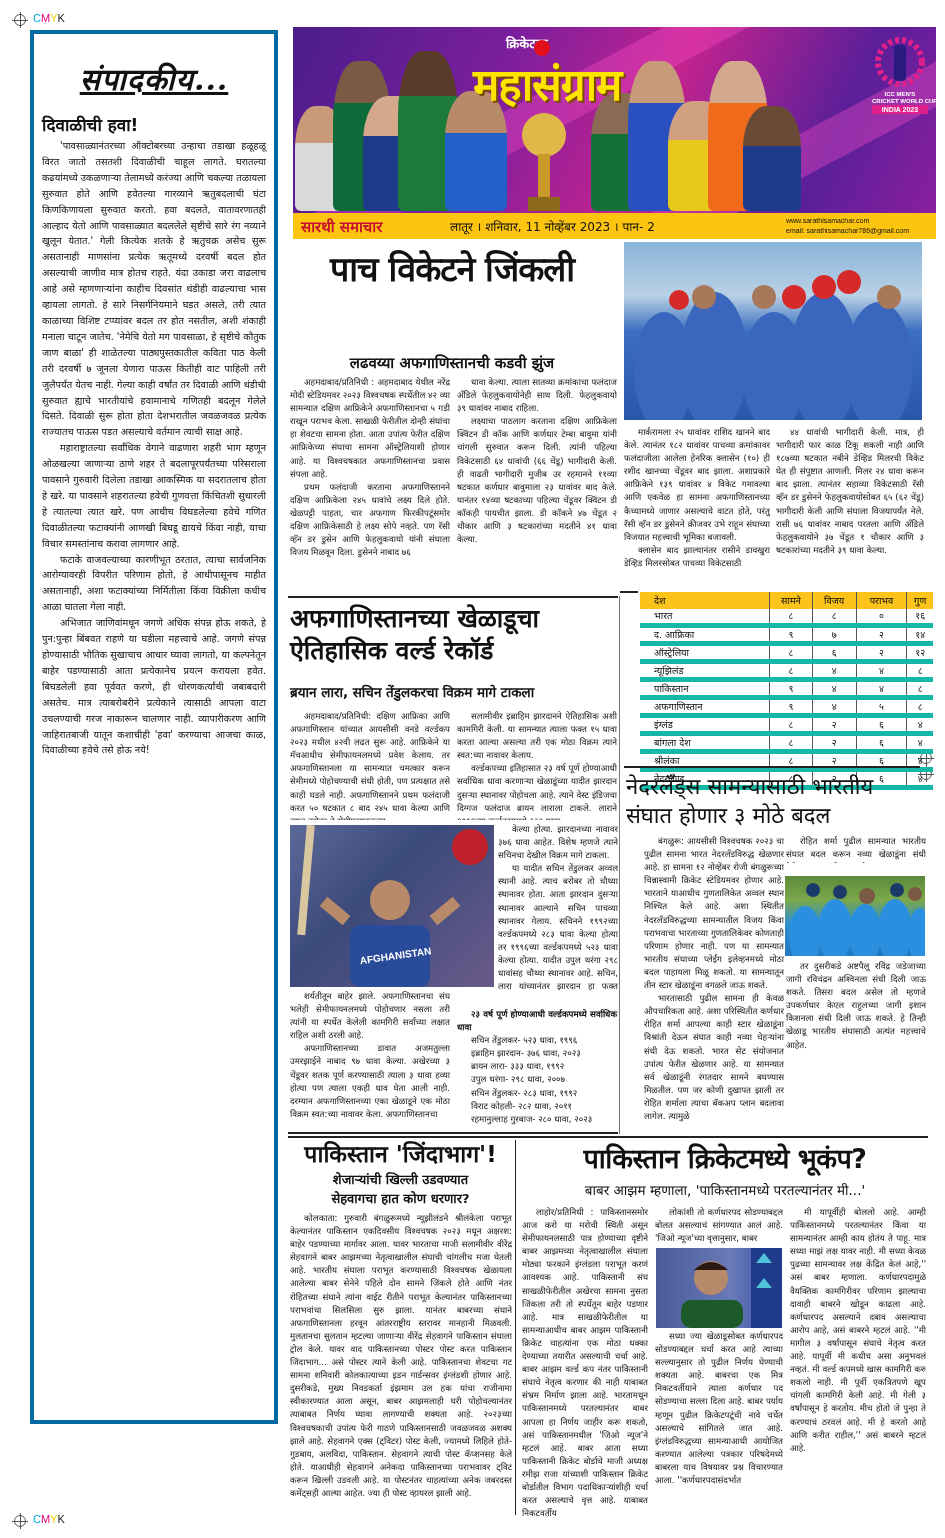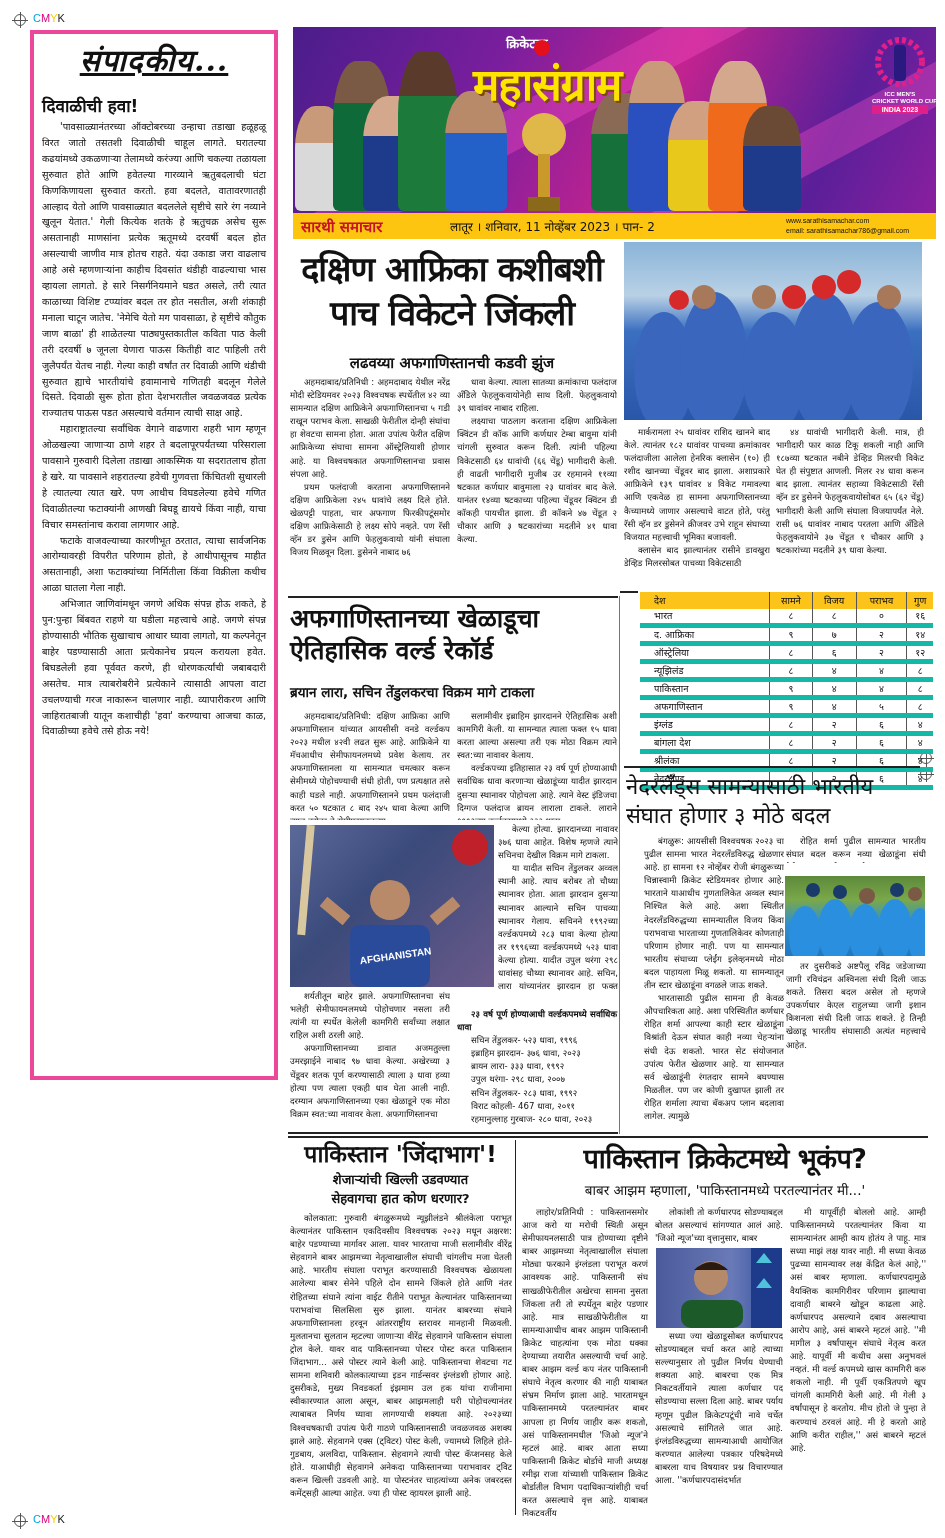--- a/index.html
+++ b/index.html
@@ -7,21 +7,21 @@
   body { position: relative; font-family: "DejaVu Sans", sans-serif; color: #111; }
   .abs { position: absolute; }
   .cmyk { font-family: "Liberation Sans", sans-serif; font-size: 11px; letter-spacing: 0; }
   .cmyk .c { color: #00a6e0; } .cmyk .m { color: #e0007a; } .cmyk .y { color: #f2d200; } .cmyk .k { color: #222; }
   .reg { width: 12px; height: 12px; border: 1px solid #555; border-radius: 50%; position: absolute; }
   .reg::before, .reg::after { content: ""; position: absolute; background: #555; }
   .reg::before { left: 5px; top: -3px; width: 1px; height: 16px; }
   .reg::after { top: 5px; left: -3px; width: 16px; height: 1px; }
 
   
-  #editorial { left: 30px; top: 30px; width: 248px; height: 1050px; border: 4px solid #ec4899; background: #fff; padding: 3px 8px; overflow: hidden; }
+  #editorial { left: 30px; top: 30px; width: 248px; height: 1394px; border: 4px solid #0369a1; background: #fff; padding: 22px 8px; overflow: hidden; }
   #editorial .ed-title { font-family: "DejaVu Serif", serif; font-style: italic; font-weight: bold; font-size: 30px; text-align: center; text-decoration: underline; text-decoration-thickness: 3px; margin-top: 2px; letter-spacing: 1px; }
   #editorial .ed-head { font-size: 17px; font-weight: bold; margin-top: 14px; }
   #editorial .ed-body { font-size: 9.6px; line-height: 15.9px; text-align: justify; margin-top: 2px; }
   #editorial .ed-body p { text-indent: 18px; }
 
   
   #masthead { left: 293px; top: 27px; width: 643px; height: 212px; overflow: hidden; background: linear-gradient(115deg,#4b1d8b 0%,#7a1e9e 30%,#c2238f 55%,#5a1f99 80%,#8e1fa0 100%); }
   #masthead .stripe { position: absolute; width: 700px; height: 40px; background: rgba(255,80,200,0.35); transform: rotate(-28deg); }
   #masthead .player { position: absolute; bottom: 28px; border-radius: 40% 40% 6px 6px; }
   #masthead .kicker { position: absolute; left: 213px; top: 7px; color: #fff; font-size: 13px; font-weight: bold; }
@@ -109,21 +109,20 @@
     <div class="brand">सारथी समाचार</div>
     <div class="dateline">लातूर । शनिवार, 11 नोव्हेंबर 2023 । पान- 2</div>
     <div class="contacts">
       <div>www.sarathisamachar.com</div>
       <div>email: sarathisamachar786@gmail.com</div>
     </div>
   </div>
 </div>
 
 <div class="abs hl-black" style="left:288px;top:247px;width:328px;font-size:34px;line-height:44px;letter-spacing:-1px">
-  <div>दक्षिण आफ्रिका कशीबशी</div>
   <div>पाच विकेटने जिंकली</div>
 </div>
 <div class="abs" style="left:288px;top:352px;width:328px;font-size:15px;font-weight:bold;text-align:center">लढवय्या अफगाणिस्तानची कडवी झुंज</div>
 <div class="photo" style="left:624px;top:242px;width:298px;height:178px;background:linear-gradient(180deg,#8ab4d8 0%,#b9d1e6 30%,#3b6fc0 50%,#2a56a8 100%)">
   <svg width="298" height="178">
     <g fill="#3a66bd">
         <ellipse cx="40" cy="130" rx="30" ry="60"></ellipse>
         <ellipse cx="90" cy="120" rx="34" ry="70"></ellipse>
         <ellipse cx="150" cy="130" rx="32" ry="60"></ellipse>
         <ellipse cx="200" cy="120" rx="34" ry="70"></ellipse>
@@ -273,21 +272,21 @@
     <p>अफगाणिस्तानच्या डावात अजमतुल्ला उमरझाईने नाबाद ९७ धावा केल्या. अखेरच्या ३ चेंडूवर शतक पूर्ण करण्यासाठी त्याला ३ धावा हव्या होत्या पण त्याला एकही धाव घेता आली नाही. दरम्यान अफगाणिस्तानच्या एका खेळाडूने एक मोठा विक्रम स्वत:च्या नावावर केला. अफगाणिस्तानचा</p>
   </div>
 <div class="abs body" style="left:457px;top:1008px;width:160px">
   <div class="records-title" style="text-indent:14px">२३ वर्ष पूर्ण होण्याआधी वर्ल्डकपमध्ये सर्वाधिक धावा</div>
   <ul id="records-list" style="list-style:none;padding-left:14px">
       <li>सचिन तेंडुलकर- ५२३ धावा, १९९६</li>
       <li>इब्राहिम झारदान- ३७६ धावा, २०२३</li>
       <li>ब्रायन लारा- ३३३ धावा, १९९२</li>
       <li>उपुल थरंगा- २९८ धावा, २००७</li>
       <li>सचिन तेंडुलकर- २८३ धावा, १९९२</li>
-      <li>विराट कोहली- 467 धावा, २०११</li>
+      <li>विराट कोहली- २८२ धावा, २०११</li>
       <li>रहमानुल्लाह गुरबाज- २८० धावा, २०२३</li>
     </ul>
 </div>
 <div class="rule-h" style="left:288px;top:1132px;width:330px;height:1.5px"></div>
 <div class="rule-v" style="left:619px;top:596px;height:538px;background:#777"></div>
 
 <div class="abs" style="left:626px;top:772px;width:300px;font-size:22px;line-height:29px;">
   <div>नेदरलँड्स सामन्यासाठी भारतीय</div>
   <div>संघात होणार ३ मोठे बदल</div>
 </div>

